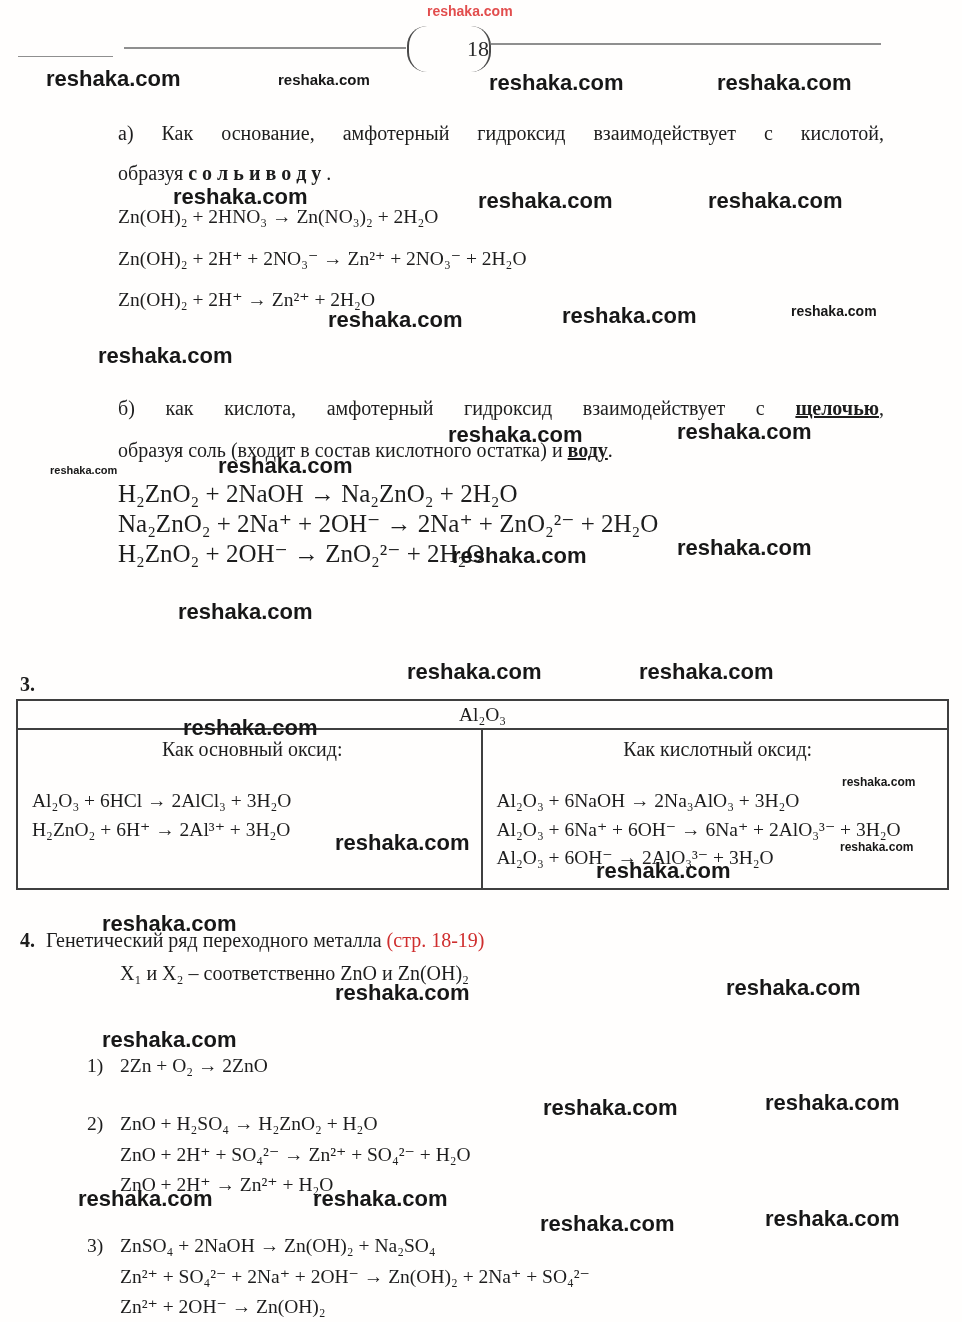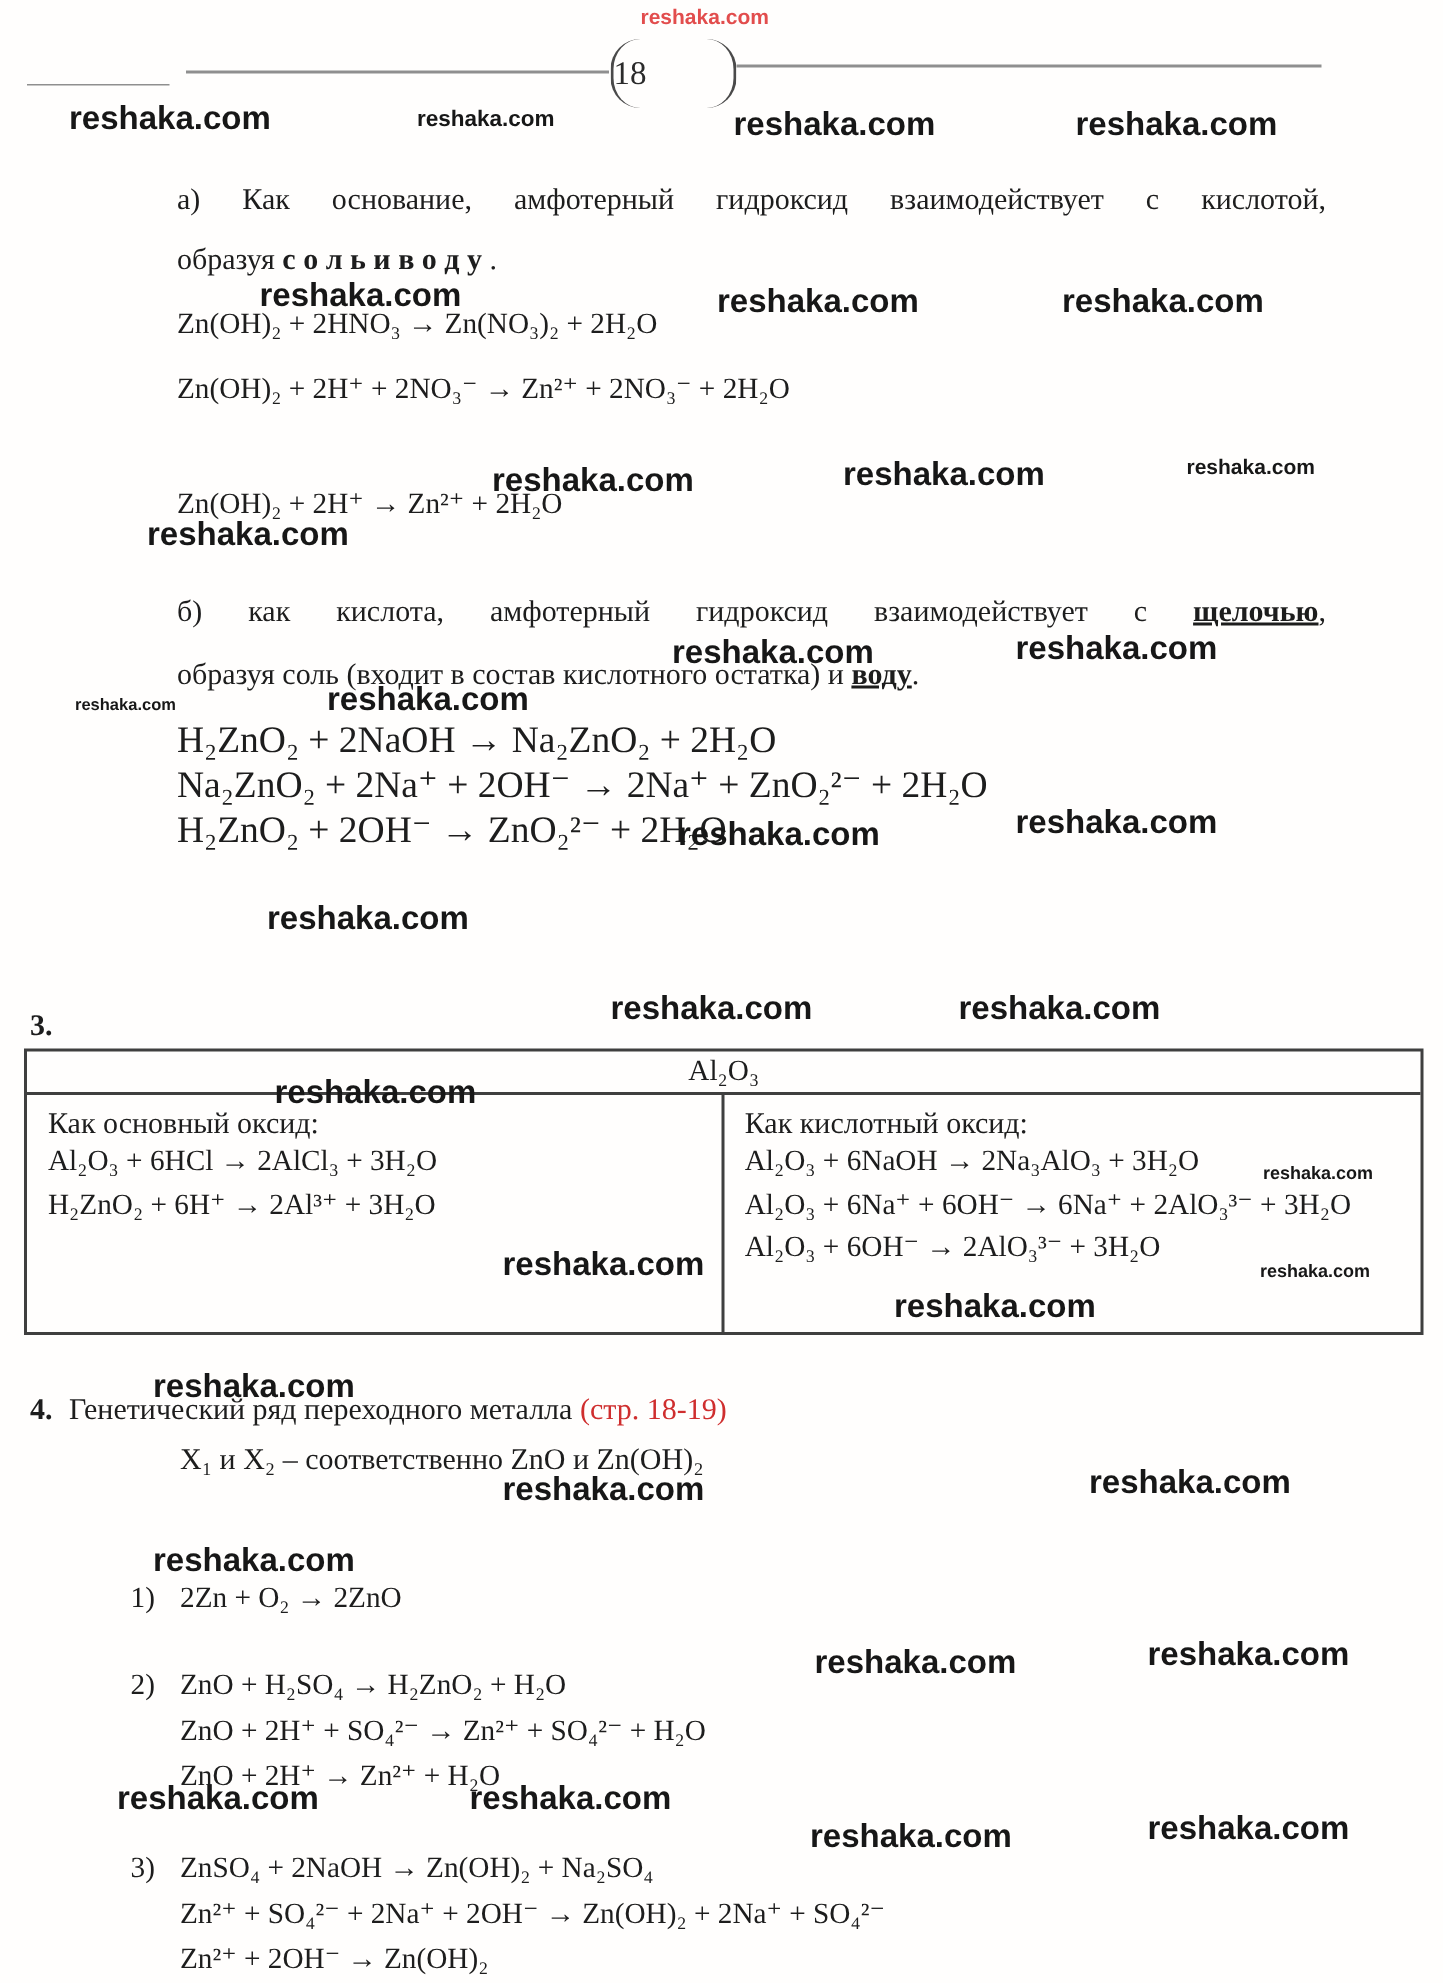--- a/index.html
+++ b/index.html
@@ -4,40 +4,40 @@
 <style>
   html,body { margin:0; padding:0; background:#ffffff; }
   .page {
     position:relative; width:962px; height:1322px; background:#fffefd;
     font-family:"Liberation Serif","DejaVu Serif",serif; color:#1d1d1d; overflow:hidden;
   }
   .rule { position:absolute; background:#8f8f8f; }
   .bracket {
     position:absolute; left:407px; top:26px; width:80px; height:46px;
     border-left:2px solid #4a4a4a; border-right:2px solid #4a4a4a; border-radius:20px;
-    display:flex; align-items:center; justify-content:flex-start; font-size:22px; color:#2b2b2b;
+    display:flex; align-items:center; justify-content:flex-end; font-size:22px; color:#2b2b2b;
   }
   .para { position:absolute; font-size:20px; white-space:nowrap; }
   .just { white-space:normal; text-align:justify; text-align-last:justify; }
   .eq { position:absolute; font-size:19.5px; white-space:nowrap; }
   .eq-block { position:absolute; font-size:25px; line-height:30px; white-space:nowrap; }
   .b { font-weight:700; }
   .bu { font-weight:700; text-decoration:underline; }
   .red { color:#cf2e2e; }
   .num { position:absolute; font-weight:700; font-size:20px; }
   .table3 {
     position:absolute; left:16px; top:699px; width:933px; height:191px;
     border:2px solid #3f3f3f; box-sizing:border-box; font-size:19.5px;
   }
   .t-head { height:29px; border-bottom:2px solid #3f3f3f; box-sizing:border-box;
             display:flex; align-items:center; justify-content:center; }
   .t-body { display:flex; height:calc(100% - 29px); }
   .t-col { box-sizing:border-box; width:50%; padding:8px 8px 0 14px; }
   .t-col.left { border-right:2px solid #3f3f3f; }
-  .t-title { font-size:20px; }
+  .t-title { margin-bottom:26px; font-size:20px;text-align:center; }
   .t-eq { line-height:28.5px; white-space:nowrap; }
   .step { position:absolute; display:flex; font-size:19.5px; line-height:30.5px; }
   .step-label { width:33px; flex:0 0 33px; }
   .step-lines div { white-space:nowrap; }
   .wm-layer { position:absolute; inset:0; z-index:6; pointer-events:none; }
   .watermark {
     position:absolute; font-family:"Liberation Sans","DejaVu Sans",sans-serif;
     font-weight:700; color:#171717; white-space:nowrap;
   }
 </style>
@@ -52,21 +52,21 @@
   <div class="bracket">
     <span>18</span>
   </div>
 
   <div class="para just" style="left:118px; top:122px; width:766px;">а) Как основание, амфотерный гидроксид взаимодействует с кислотой,</div>
   <div class="para" style="left:118px; top:162px;">
     <span>образуя </span><span class="b">с о л ь  и  в о д у</span><span> .</span>
   </div>
   <div class="eq" style="left:118px; top:206px;">Zn(OH)₂ + 2HNO₃ → Zn(NO₃)₂ + 2H₂O</div>
   <div class="eq" style="left:118px; top:247px;">Zn(OH)₂ + 2H⁺ + 2NO₃⁻ → Zn²⁺ + 2NO₃⁻ + 2H₂O</div>
-  <div class="eq" style="left:118px; top:288px;margin-top:36px;">Zn(OH)₂ + 2H⁺ → Zn²⁺ + 2H₂O</div>
+  <div class="eq" style="left:118px; top:288px;">Zn(OH)₂ + 2H⁺ → Zn²⁺ + 2H₂O</div>
 
   <div class="para" style="left:118px; top:439px;">
     <span>образуя соль (входит в состав кислотного остатка) и </span><span class="bu">воду</span><span>.</span>
   </div>
   <div class="para just" style="left:118px; top:397px; width:766px;">
     <span>б) как кислота, амфотерный гидроксид взаимодействует с </span><span class="bu">щелочью</span><span>,</span>
   </div>
   <div class="eq-block" style="left:118px; top:479px;">
     <div>H₂ZnO₂ + 2NaOH → Na₂ZnO₂ + 2H₂O</div>
     <div>Na₂ZnO₂ + 2Na⁺ + 2OH⁻ → 2Na⁺ + ZnO₂²⁻ + 2H₂O</div>

